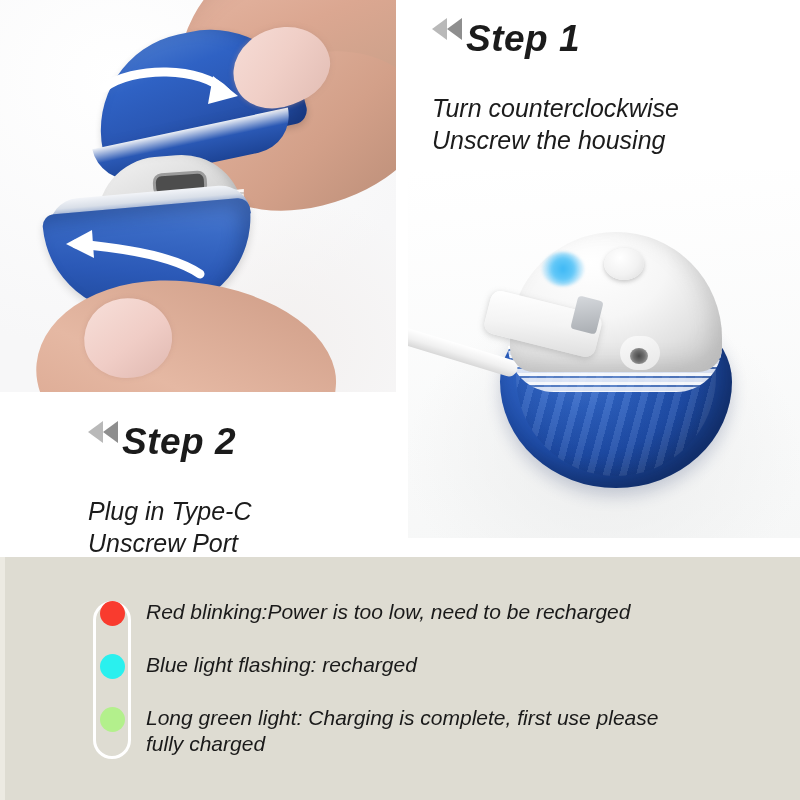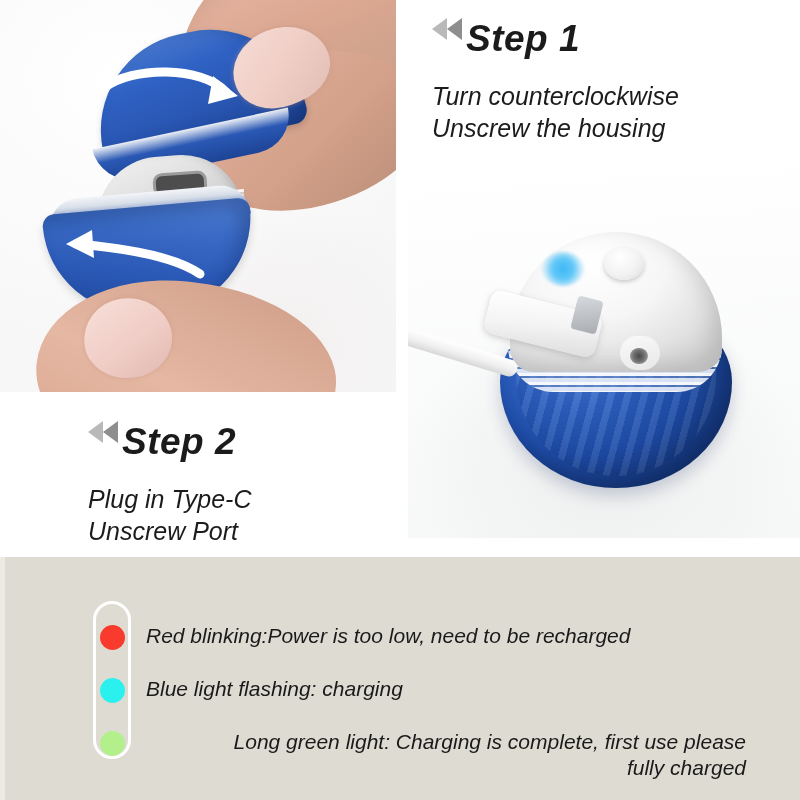--- a/index.html
+++ b/index.html
@@ -296,21 +296,21 @@
     color: #1b1b1b;
     margin-left: 4px;
     white-space: nowrap;
   }
   .step-desc {
     font-family: "Liberation Sans", sans-serif;
     font-style: italic;
     font-size: 25px;
     line-height: 1.28;
     color: #1c1c1c;
-    margin-top: 14px;
+    margin-top: 26px;
     white-space: pre-line;
   }
 
   
   .legend-panel {
     position: absolute;
     left: 0; top: 557px;
     width: 800px; height: 243px;
     background: #dedcd2;
   }
@@ -323,21 +323,21 @@
   .dot-pill {
     position: absolute;
     left: 93px; top: 44px;
     width: 38px; height: 158px;
     border: 3px solid #ffffff;
     border-radius: 22px;
     box-sizing: border-box;
   }
   .legend-rows {
     position: absolute;
-    left: 93px; top: 60px;
+    left: 93px; top: 36px;
     width: 660px;
   }
   .legend-row {
     display: flex;
     align-items: flex-start;
     height: 53px;
   }
   .legend-dot-cell {
     width: 38px;
     display: flex;
@@ -354,21 +354,21 @@
     font-family: "Liberation Sans", sans-serif;
     font-style: italic;
     font-size: 21px;
     line-height: 1.25;
     color: #1a1a1a;
     margin-left: 15px;
     padding-top: 6px;
     white-space: pre-line;
   }
   .legend-row.multiline { height: 70px; }
-  .legend-row.multiline .legend-text { text-align: right; width: 600px; }
+  .legend-row.multiline .legend-text { text-align: left; width: 600px; }
 </style>
 </head>
 <body>
 
 <div id="page">
 
   <div class="photo-area">
 
     <div class="photo1">
       <div class="p1-bg"></div>
@@ -441,21 +441,21 @@
         <span class="legend-dot-cell">
           <span class="dot" id="dot0" style="background: rgb(249, 59, 46);"></span>
         </span>
         <span class="legend-text">Red blinking:Power is too low, need to be recharged</span>
       </div>
 
       <div class="legend-row">
         <span class="legend-dot-cell">
           <span class="dot" id="dot1" style="background: rgb(42, 240, 238);"></span>
         </span>
-        <span class="legend-text">Blue light flashing: charging</span>
+        <span class="legend-text">Blue light flashing: recharged</span>
       </div>
 
       <div class="legend-row multiline">
         <span class="legend-dot-cell">
           <span class="dot" id="dot2" style="background: rgb(179, 240, 140);"></span>
         </span>
         <span class="legend-text">Long green light: Charging is complete, first use please
 fully charged</span>
       </div>
 

